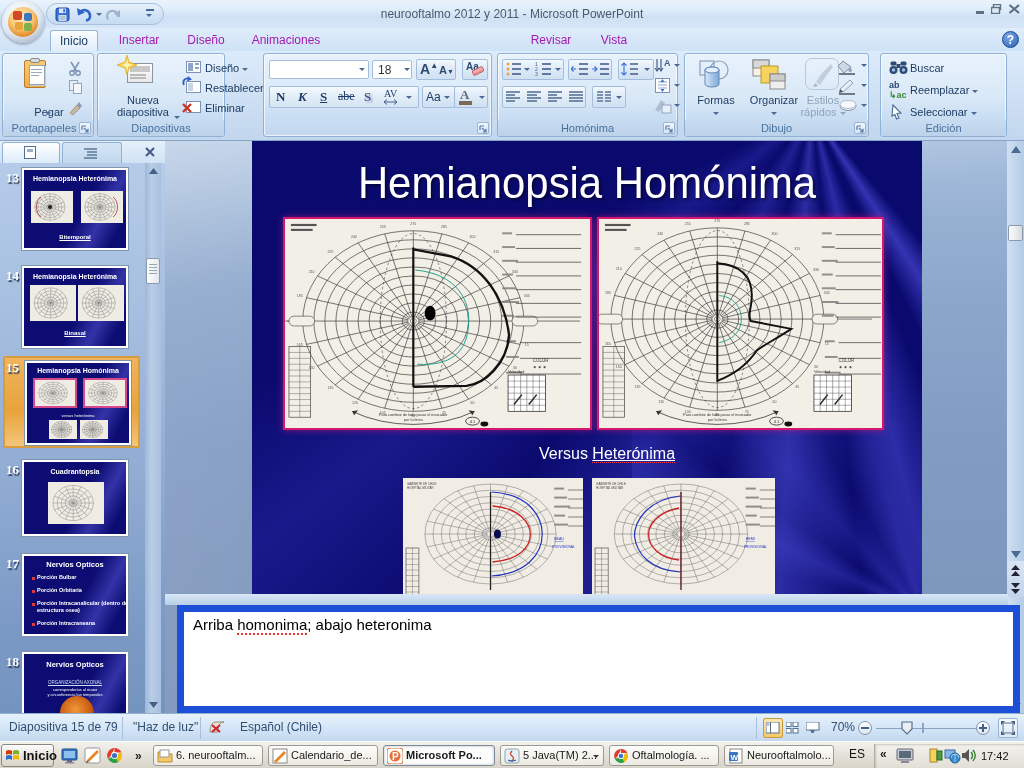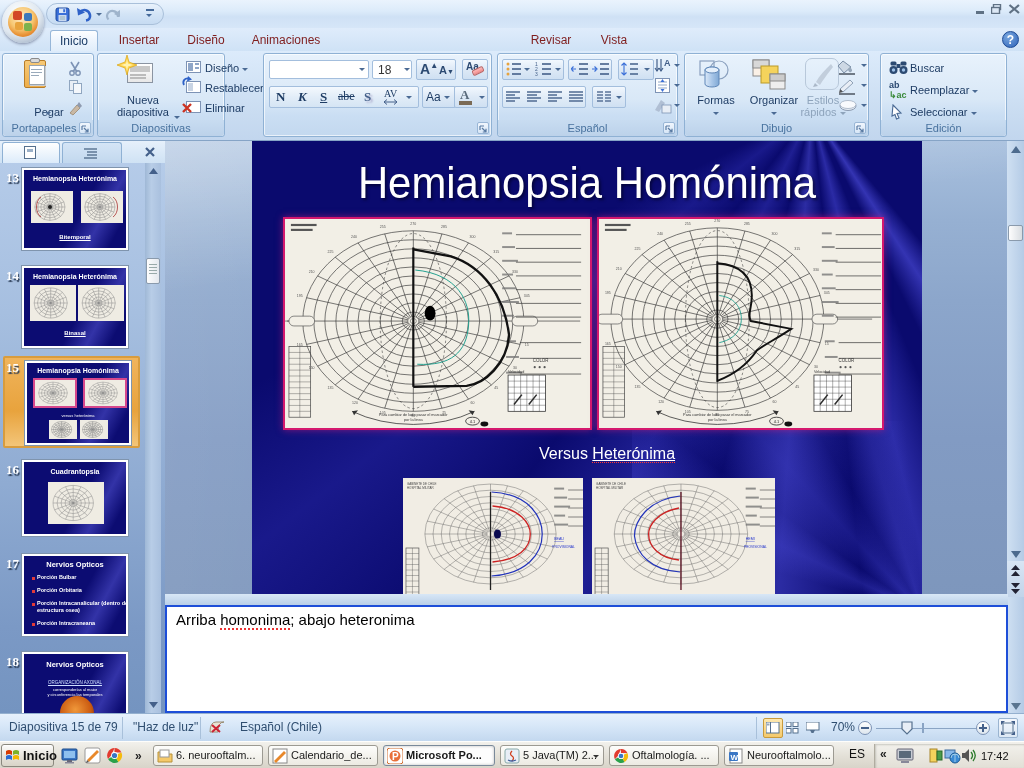--- a/index.html
+++ b/index.html
@@ -1,20 +1,20 @@
 <!DOCTYPE html>
 <html><head><meta charset="utf-8"><style>
 *{margin:0;padding:0;box-sizing:border-box}
 html,body{width:1024px;height:768px;overflow:hidden;font-family:"Liberation Sans",sans-serif}
 .abs{position:absolute}
 #page{position:relative;width:1024px;height:768px;background:#bfd6ee}
 
 #titlebar{left:0;top:0;width:1024px;height:28px;background:linear-gradient(#eaf3fd 0%,#dcebfa 40%,#cfe1f5 60%,#d6e6f8 100%)}
 #tabrow{left:0;top:28px;width:1024px;height:23px;background:linear-gradient(#dfecfb,#cfe2f6)}
-.tab{position:absolute;top:30px;height:21px;line-height:21px;padding:0 12px;font-size:12px;color:#7f1d1d}
+.tab{position:absolute;top:30px;height:21px;line-height:21px;padding:0 12px;font-size:12px;color:#a21caf}
 .tab.active{background:linear-gradient(#fdfeff,#eef5fd 45%,#e0edfa);border:1px solid #96b6d8;border-bottom:none;border-radius:3px 3px 0 0;color:#1c3d67}
 
 #ribbon{left:0;top:51px;width:1024px;height:90px;background:linear-gradient(#dcebfb,#c9dcf1 70%,#c2d6ee);border-bottom:1px solid #86a4c6}
 #ribbon .grp{position:absolute;top:2px;height:84px;border:1px solid #8fb1d4;border-radius:3px;background:linear-gradient(#e8f2fc,#d9e8f7 55%,#cadef3 75%,#c3d8ef);box-shadow:inset 0 0 0 1px rgba(255,255,255,.65)}
 #ribbon .grp .glabel{position:absolute;left:0;right:0;bottom:0;height:16px;border-radius:0 0 3px 3px;background:linear-gradient(#c8dcf1,#bcd2ea);text-align:center;font-size:11px;line-height:16px;color:#48729e}
 .dlauncher{position:absolute;right:2px;bottom:2px;width:12px;height:12px;border:1px solid #99b6d6;border-radius:2px;background:linear-gradient(#f0f6fd,#d8e7f7);color:#5a7ba3;font-size:8px;line-height:10px;text-align:center}
 .biglab{position:absolute;font-size:11px;color:#1e3c64;text-align:center;line-height:12px}
 .slab{position:absolute;font-size:11px;color:#1e3c64;white-space:nowrap}
 .dd{display:inline-block;width:0;height:0;border-left:3px solid transparent;border-right:3px solid transparent;border-top:3px solid #4a6a94;vertical-align:middle}
 .btnbox{position:absolute;border:1px solid #a3bedd;border-radius:2px;background:linear-gradient(#f2f8fe,#dde9f6 50%,#cfe0f2)}
@@ -26,21 +26,21 @@
 .lptab{position:absolute;top:1px;height:21px;border:1px solid #8fb1d4;border-bottom:none;border-radius:3px 3px 0 0}
 .thumbwrap{position:absolute;left:21px;width:114px;background:#fff;border:1px solid #7f94ad;padding:2px}
 .thumb{width:100%;height:100%;position:relative;background:#0c0c72;overflow:hidden}
 .tnum{position:absolute;left:2px;width:17px;text-align:right;font-size:13px;font-weight:bold;color:#fff;text-shadow:1px 1.5px 1px #2c3e58;font-family:'Liberation Serif',serif}
 
 #slide{position:absolute;left:252px;top:0;width:670px;height:453px;background:#0a0a6e;overflow:hidden}
 #slide .bgray{position:absolute;left:0;top:0;width:670px;height:453px;
  background:
  conic-gradient(from 140deg at 560px -30px, rgba(64,64,200,0) 0deg, rgba(80,80,225,.6) 7deg, rgba(30,30,140,0) 14deg, rgba(20,20,120,0) 18deg, rgba(75,75,220,.5) 26deg, rgba(20,20,120,0) 34deg, rgba(85,85,228,.45) 44deg, rgba(20,20,120,0) 54deg, rgba(70,70,215,.35) 66deg, rgba(20,20,120,0) 78deg, rgba(60,60,205,.3) 92deg, rgba(20,20,120,0) 104deg, rgba(64,64,200,0) 360deg)}
 
-#notes{position:absolute;left:165px;top:464px;width:843px;height:108px;background:#fff;border:2px solid #1d4ed8}
+#notes{position:absolute;left:177px;top:464px;width:843px;height:108px;background:#fff;border:7px solid #1d4ed8}
 #nsplit{position:absolute;left:165px;top:453px;width:843px;height:11px;background:linear-gradient(#d8e7f6,#b9cfe8)}
 
 #rsb{position:absolute;left:1007px;top:0;width:17px;height:572px;background:linear-gradient(90deg,#cfe0f2,#b4cbe6)}
 
 #statusbar{left:0;top:713px;width:1024px;height:28px;background:linear-gradient(#e7f1fc,#d7e7f8 45%,#c3d8ef);border-top:1px solid #94b0cf;font-size:12px;color:#2f4e70}
 
 #taskbar{left:0;top:741px;width:1024px;height:27px;background:linear-gradient(#f2f1ec,#e3e0d7 55%,#d8d4c9);border-top:1px solid #fdfdfb}
 .tbtn{position:absolute;top:3px;height:21px;background:linear-gradient(#fdfdfb,#eceae2);border:1px solid #9c9a92;border-radius:3px;font-size:11px;color:#1a1a1a;overflow:hidden;white-space:nowrap}
 .qicon{position:absolute;top:5px;width:17px;height:17px}
 </style></head><body>
@@ -66,20 +66,21 @@
       <path d="M4.5 6.5 C8 2.5, 14 3.5, 15 9 C15.5 12 14 14 11 14.5" fill="none" stroke="#2f62c8" stroke-width="2.6"></path>
       <path d="M2 2 l1 7.5 7 -3 z" fill="#2f62c8"></path>
     </svg>
     <div class="abs dd" style="left:96px;top:13px"></div>
     <svg class="abs" style="left:104px;top:6px" width="19" height="17">
       <path d="M14 11 C14 5.5, 8 3, 4.5 6.5 C2.5 8.5 2.5 11.5 4.5 13.5" fill="none" stroke="#9fb4cc" stroke-width="2.2"></path>
       <path d="M16 4 l0 7 -6 -3 z" fill="#9fb4cc"></path>
     </svg>
     <div class="abs" style="left:146px;top:9px;width:8px;height:2px;background:#44699a"></div>
     <div class="abs dd" style="left:146px;top:14px;border-top-color:#44699a"></div>
+    <div class="abs" style="left:0;top:7px;width:1024px;text-align:center;font-size:12px;color:#4c5b6b">neurooftalmo 2012 y 2011  -  Microsoft PowerPoint</div>
     <div class="abs" style="left:976px;top:11px;width:8px;height:2.5px;background:#5f7184"></div>
 <svg class="abs" style="left:991px;top:4px" width="13" height="10">
       <rect x="2.5" y="0.5" width="7" height="5" fill="none" stroke="#5f7184" stroke-width="1.4"></rect>
       <rect x="0.5" y="3.5" width="8" height="6" fill="#dce8f5" stroke="#5f7184" stroke-width="1.4"></rect>
     </svg>
 <svg class="abs" style="left:1008px;top:4px" width="13" height="10">
       <path d="M1.5 1 L11 9 M11 1 L1.5 9" stroke="#5f7184" stroke-width="2.2"></path>
     </svg>
     <div class="abs" id="tabrow"></div>
     <div class="tab active" style="left:50px;width:48px;padding:0;text-align:center">Inicio</div>
@@ -178,21 +179,21 @@
         <div class="abs dd" style="left:142px;top:42px"></div>
         <div class="btnbox" style="left:158px;top:32px;width:34px;height:22px"></div>
         <div class="abs" style="left:162px;top:36px;font-size:12px;color:#1e3c64">Aa</div>
         <div class="abs dd" style="left:180px;top:42px"></div>
         <div class="btnbox" style="left:190px;top:32px;width:34px;height:22px"></div>
         <div class="abs" style="left:196px;top:33px;font-weight:bold;font-size:13px;color:#5a6b7c;font-family:'Liberation Serif',serif">A</div>
         <div class="abs" style="left:195px;top:47px;width:13px;height:4px;background:#7a6a55"></div>
         <div class="abs dd" style="left:215px;top:42px"></div>
       </div>
       <div class="grp" style="left:497px;width:181px">
-        <div class="glabel">Español</div>
+        <div class="glabel">Homónima</div>
         <div class="dlauncher"><svg width="10" height="10" style="margin-top:1px">
             <path d="M2 2 h4 M2 2 v4" stroke="#5a7ba3" stroke-width="1.2" fill="none"></path>
             <path d="M4 4 l4 4 m0 -3.2 v3.2 h-3.2" stroke="#5a7ba3" stroke-width="1.2" fill="none"></path>
           </svg></div>
         <div class="btnbox" style="left:4px;top:5px;width:62px;height:21px"></div>
         <svg class="abs" style="left:7px;top:7px" width="18" height="16">
           <circle cx="3" cy="3" r="1.5" fill="#e8a33d"></circle>
           <circle cx="3" cy="8" r="1.5" fill="#e8a33d"></circle>
           <circle cx="3" cy="13" r="1.5" fill="#e8a33d"></circle>
           <line x1="7" y1="3" x2="16" y2="3" stroke="#44608a" stroke-width="1.6"></line>

